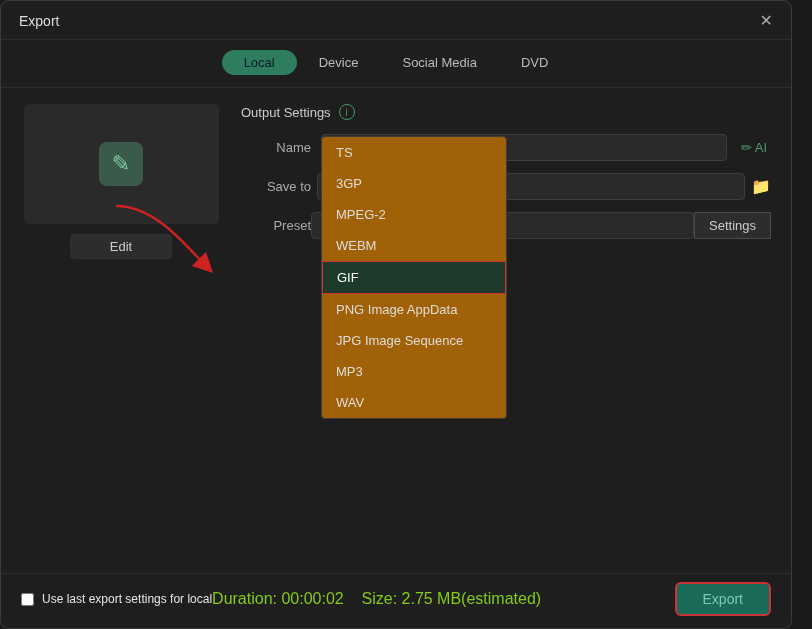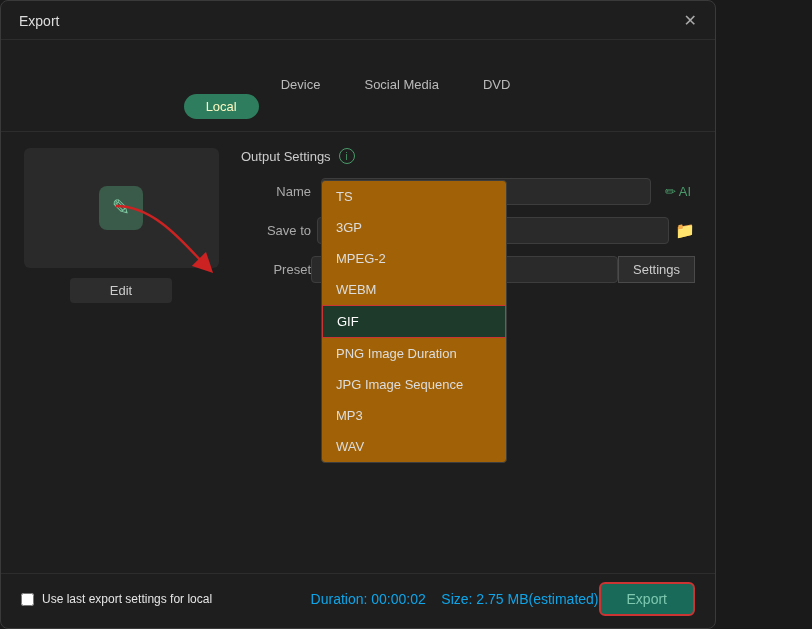--- a/index.html
+++ b/index.html
@@ -6,21 +6,21 @@
     body {
       width: 812px;
       height: 629px;
       background: #1a1a1a;
       font-family: 'Segoe UI', Arial, sans-serif;
       color: #e0e0e0;
       overflow: hidden;
       position: relative;
     }
     .window {
-      width: 716px;
+      width: 792px;
       height: 629px;
       background: #1e1e1e;
       border: 1px solid #3a3a3a;
       border-radius: 8px;
       display: flex;
       flex-direction: column;
       position: relative;
     }
     .title-bar {
       display: flex;
@@ -53,22 +53,21 @@
       padding: 5px 22px;
       border-radius: 20px;
       font-size: 13px;
       cursor: pointer;
       color: #bbb;
       background: transparent;
       border: none;
     }
     .tab.active {
       background: #2e7d5e;
-      color: #fef9c3;
-      margin-top: 44px;
+      color: #0f172a;
     }
     .main-content {
       display: flex;
       flex: 1;
       padding: 16px 20px 10px 20px;
       gap: 20px;
       overflow: hidden;
     }
     .preview-panel {
       display: flex;
@@ -272,23 +271,23 @@
       gap: 8px;
     }
     .footer-checkbox {
       cursor: pointer;
     }
     .footer-label {
       font-size: 12px;
       color: #e5e5e5;
     }
     .footer-info {
-      font-size: 14px;
-      color: #0ea5e9;
-      text-align: right;
+      font-size: 16px;
+      color: #84cc16;
+      text-align: left;
       flex: 1;
     }
     .export-btn {
       background: #1a6a5a;
       border: 2px solid #cc3333;
       border-radius: 6px;
       color: #7ec8b0;
       padding: 7px 26px;
       font-size: 14px;
       cursor: pointer;
@@ -372,21 +371,21 @@
         <button class="settings-btn">Settings</button>
       </div>
 
 
       <div class="dropdown-menu">
         <div class="dropdown-item">TS</div>
         <div class="dropdown-item">3GP</div>
         <div class="dropdown-item">MPEG-2</div>
         <div class="dropdown-item">WEBM</div>
         <div class="dropdown-item selected">GIF</div>
-        <div class="dropdown-item">PNG Image Duration</div>
+        <div class="dropdown-item">PNG Image AppData</div>
         <div class="dropdown-item">JPG Image Sequence</div>
         <div class="dropdown-item">MP3</div>
         <div class="dropdown-item">WAV</div>
       </div>
 
     </div>
   </div>
 
   <div class="footer">
     <div class="footer-left">

